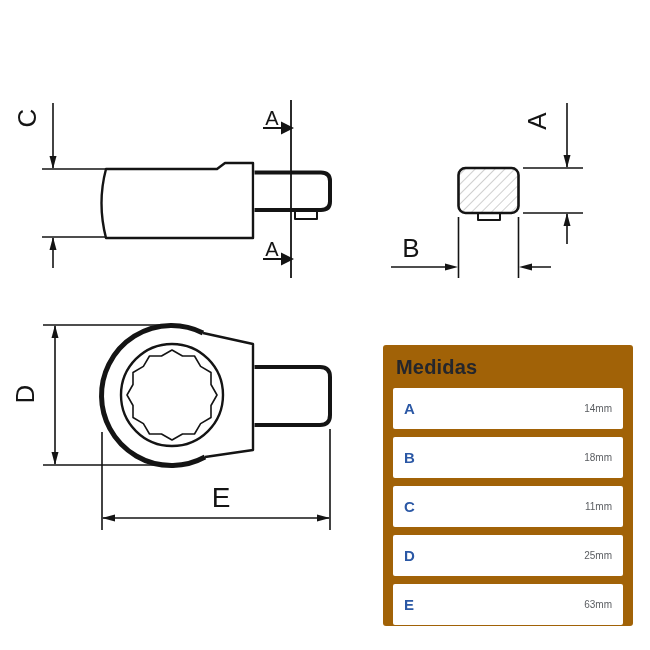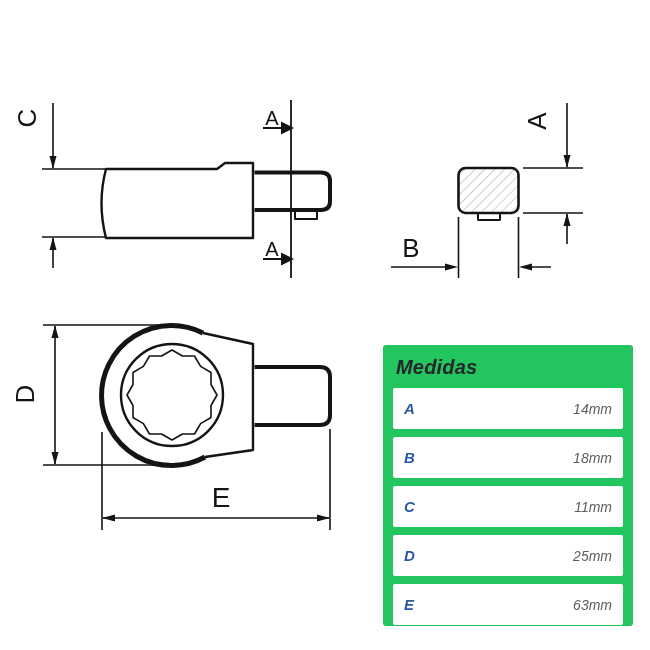--- a/index.html
+++ b/index.html
@@ -3,28 +3,28 @@
 <meta charset="utf-8">
 <style>
   html,body{margin:0;padding:0;background:#ffffff;}
   #canvas{position:relative;width:650px;height:650px;background:#ffffff;overflow:hidden;
           font-family:"Liberation Sans", sans-serif;}
   #drawing{position:absolute;left:0;top:0;}
   .dim-letter{font-family:"Liberation Sans", sans-serif;font-size:26px;fill:#141414;}
   .sec-letter{font-family:"Liberation Sans", sans-serif;font-size:20px;fill:#141414;}
   
   #medidas-panel{position:absolute;left:383px;top:345px;width:250px;height:281px;
-                 background:#22c55e;border-radius:3px;box-sizing:border-box;padding:10px 10px 0 10px;font-style:italic;}
+                 background:#a16207;border-radius:3px;box-sizing:border-box;padding:10px 10px 0 10px;}
   #medidas-title{font-size:20px;font-weight:bold;color:#24262c;letter-spacing:.2px;
                  margin:0 0 9px 3px;line-height:24px;}
   .med-row{height:41px;background:#ffffff;border-radius:2px;margin-bottom:8px;
            display:flex;align-items:center;justify-content:space-between;
            padding:0 11px;box-sizing:border-box;}
   .med-label{font-size:15px;font-weight:bold;color:#2b58a5;}
-  .med-value{font-size:14px;color:#5a5d61;}
+  .med-value{font-size:10px;color:#5a5d61;}
 </style>
 </head>
 <body>
 
 <div id="canvas">
 
   <svg id="drawing" width="650" height="650" viewBox="0 0 650 650">
     <defs>
       <pattern id="hatch" width="7" height="7" patternUnits="userSpaceOnUse" patternTransform="rotate(45)">
         <line x1="0" y1="0" x2="0" y2="7" stroke="#b5b5b5" stroke-width="1.3"></line>

